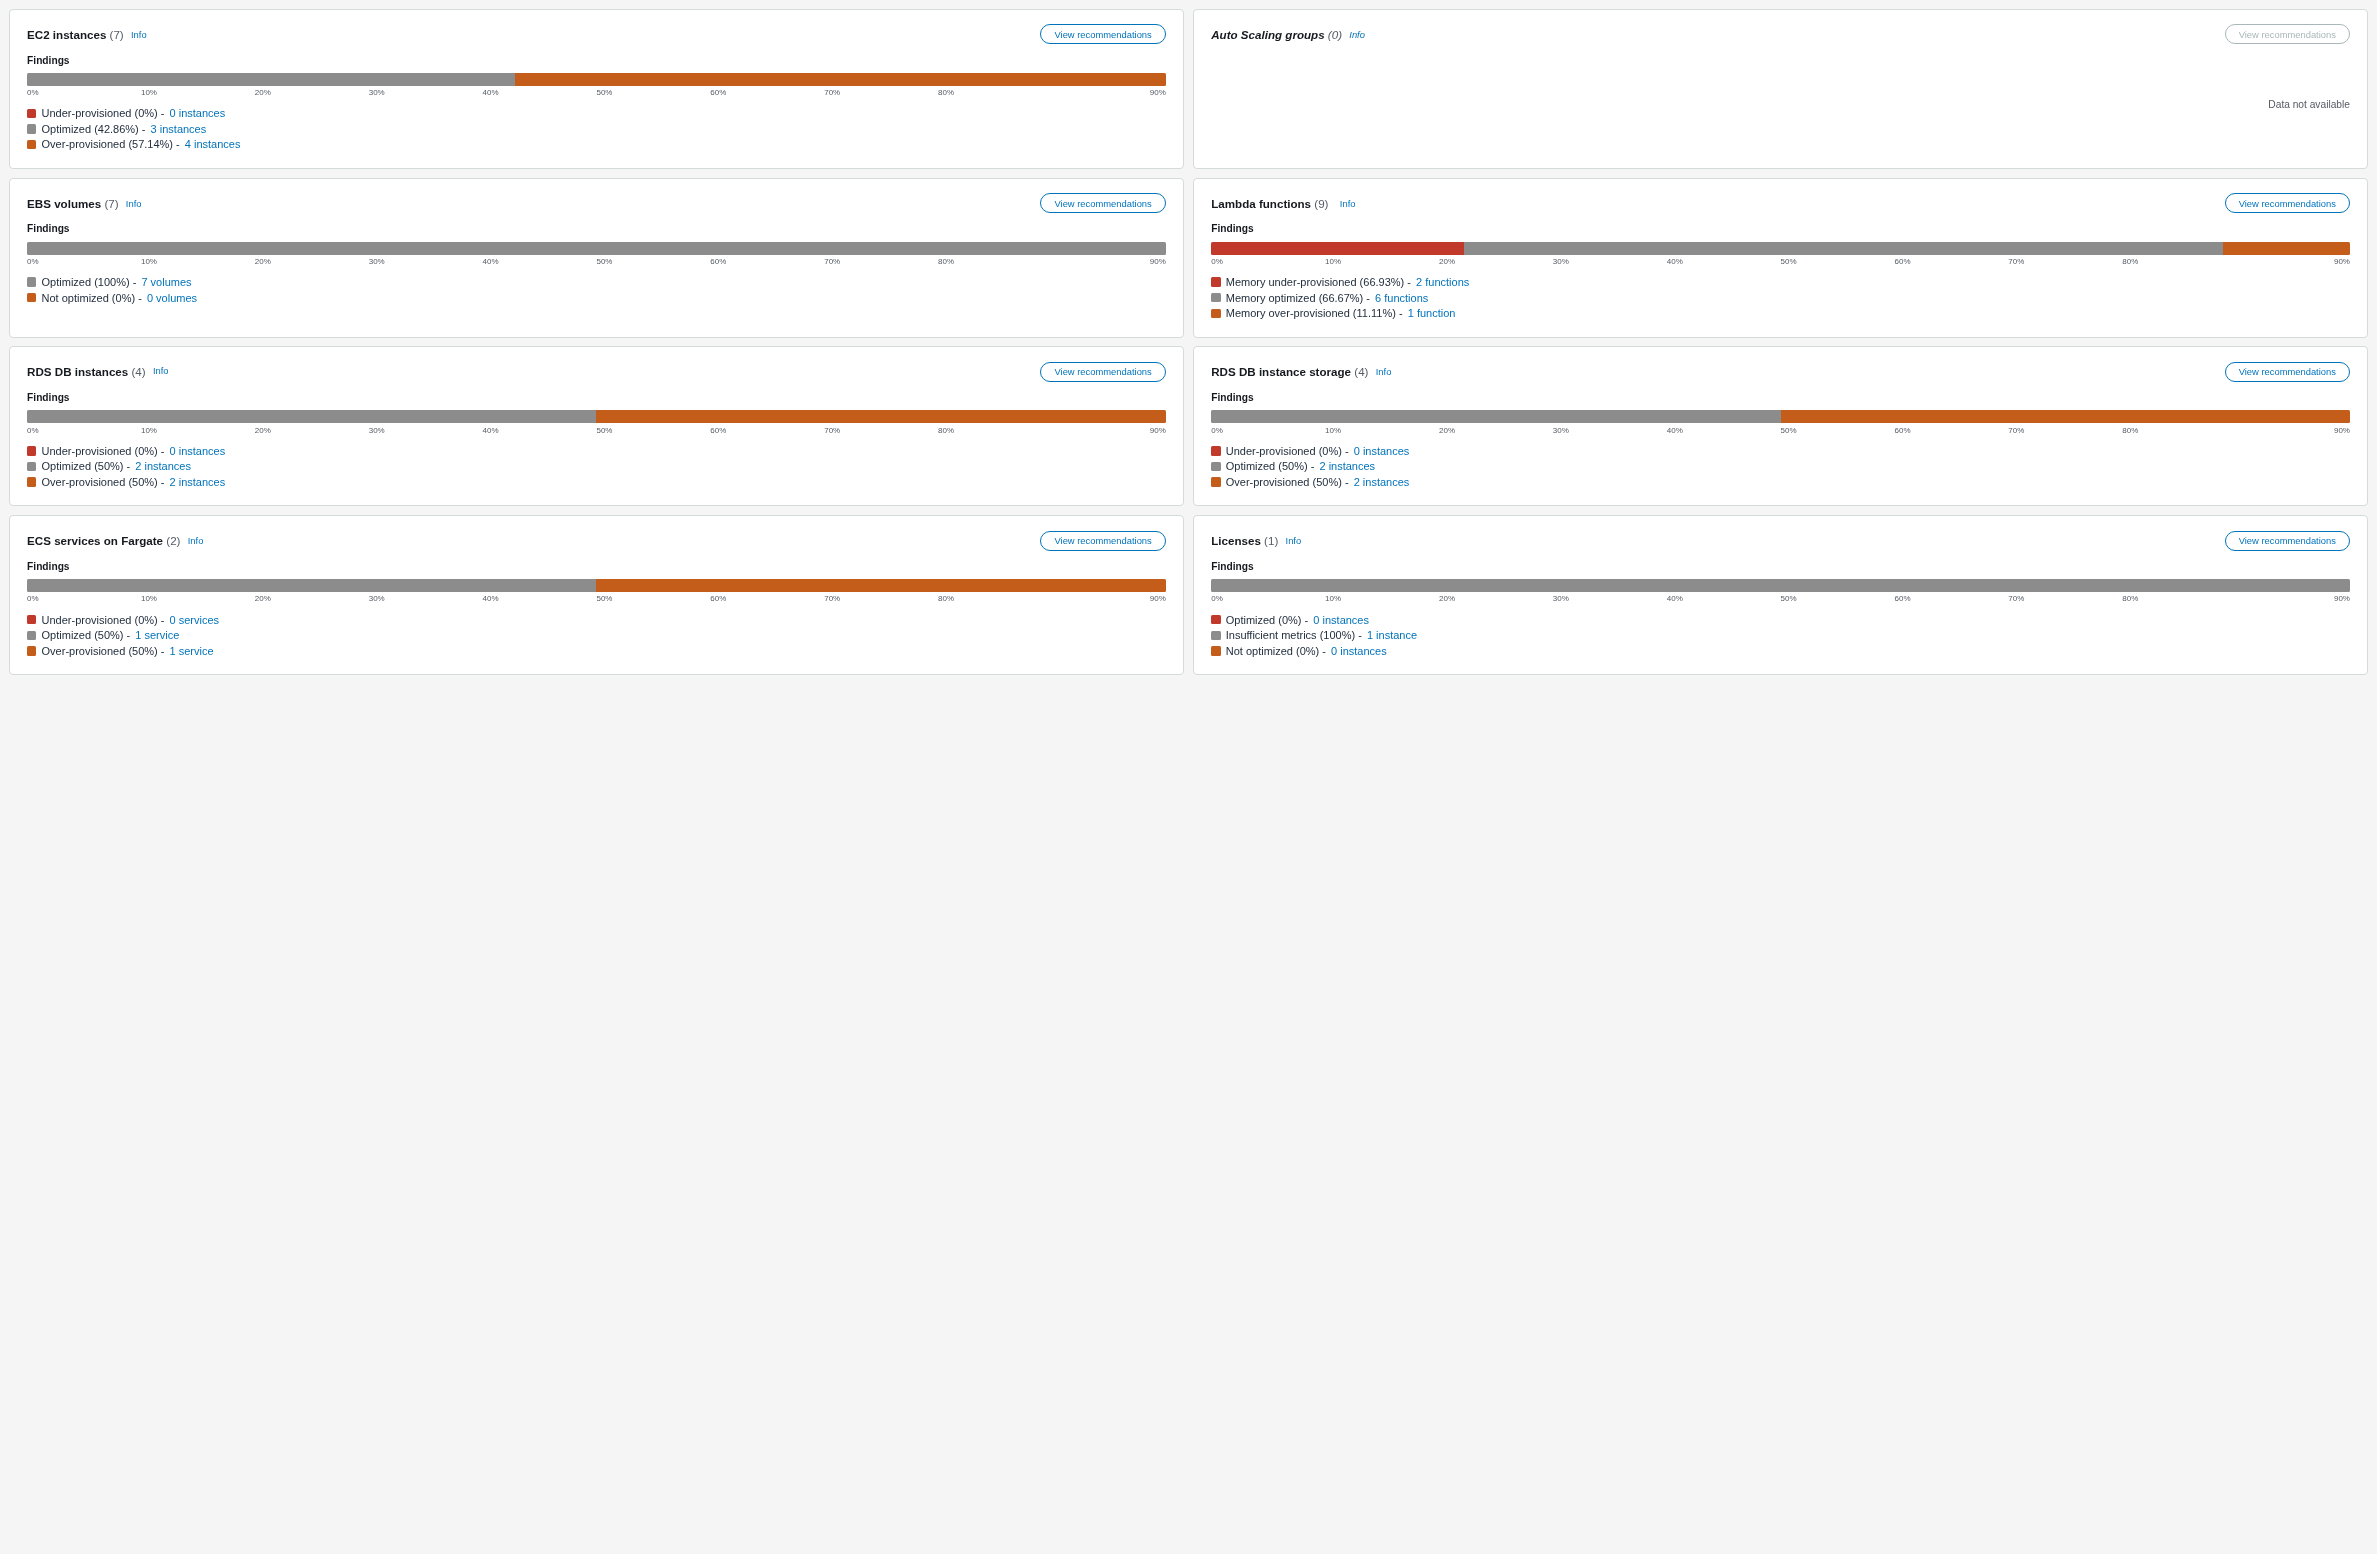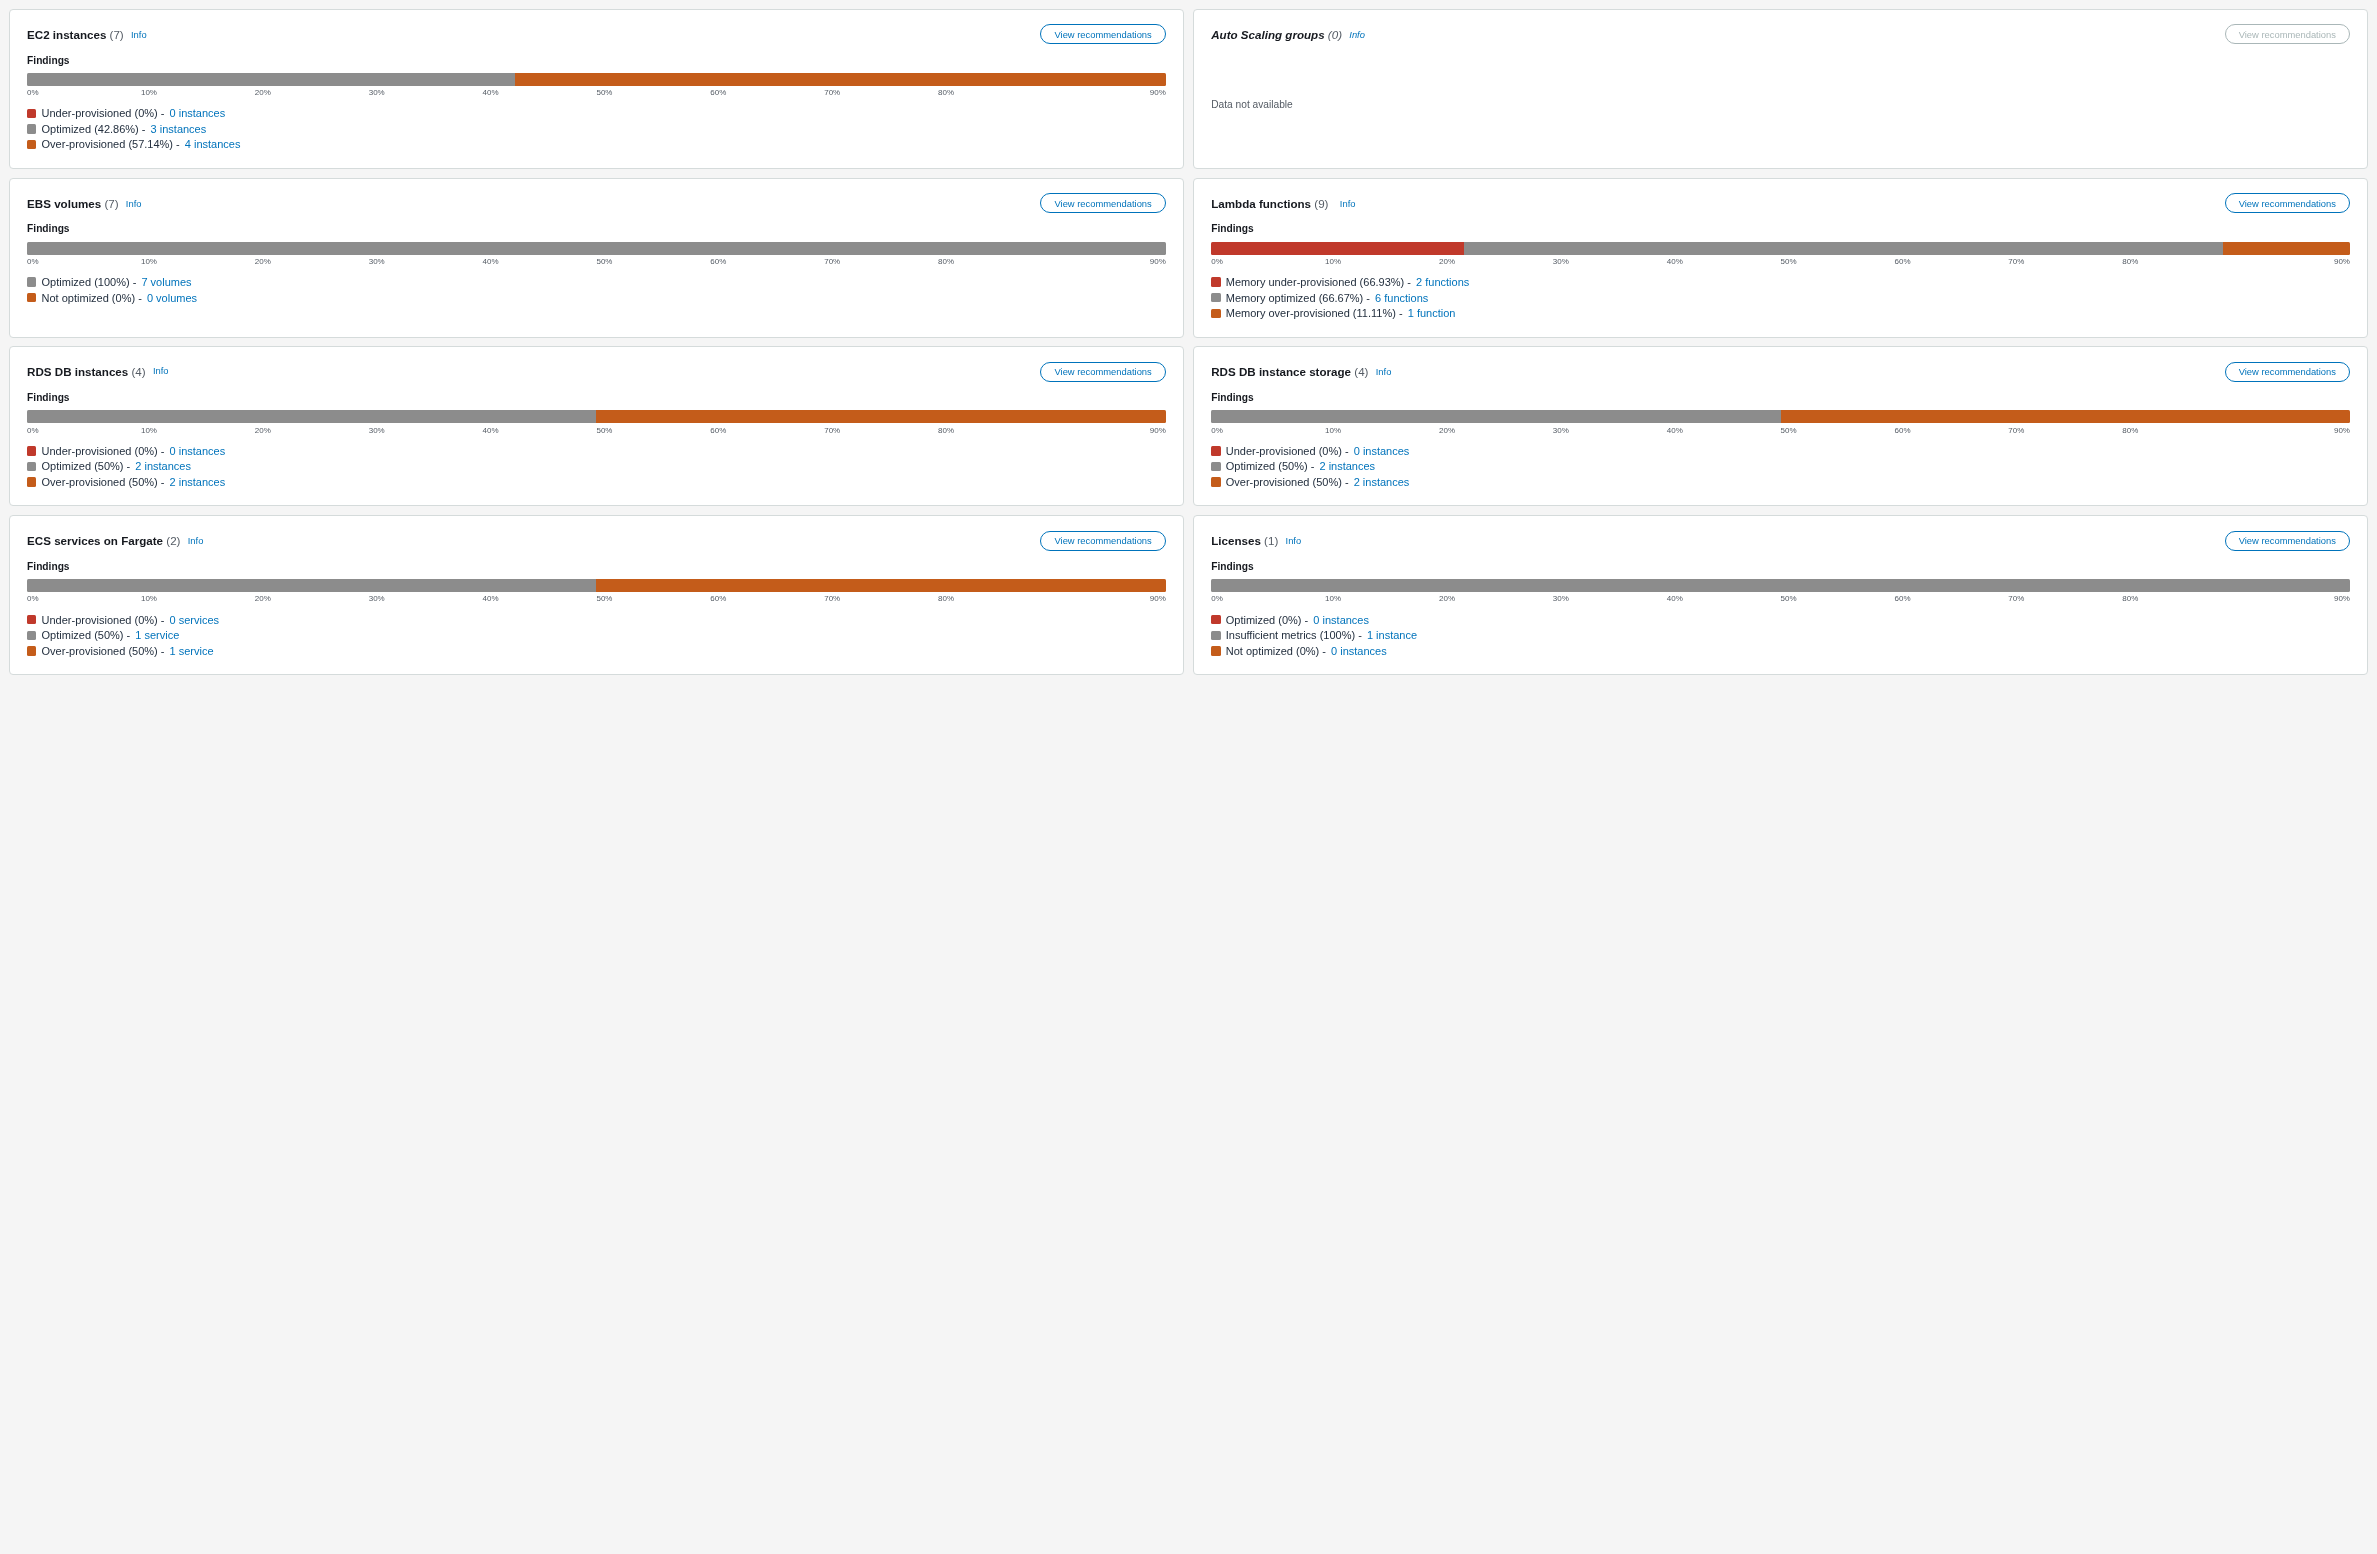--- a/index.html
+++ b/index.html
@@ -96,21 +96,21 @@
       height: 9.4px;
       flex-shrink: 0;
       border-radius: 1.5px;
     }
     .legend-link {
       color: #0073bb;
       text-decoration: none;
       cursor: pointer;
     }
     .data-not-available {
-      text-align: left;
+      text-align: right;
       color: #545b64;
       font-size: 10.2px;
       padding: 44px 0 29px 0;
     }
     .pct-labels {
       display: flex;
       font-size: 8px;
       color: #545b64;
       margin-top: 2.2px;
     }

